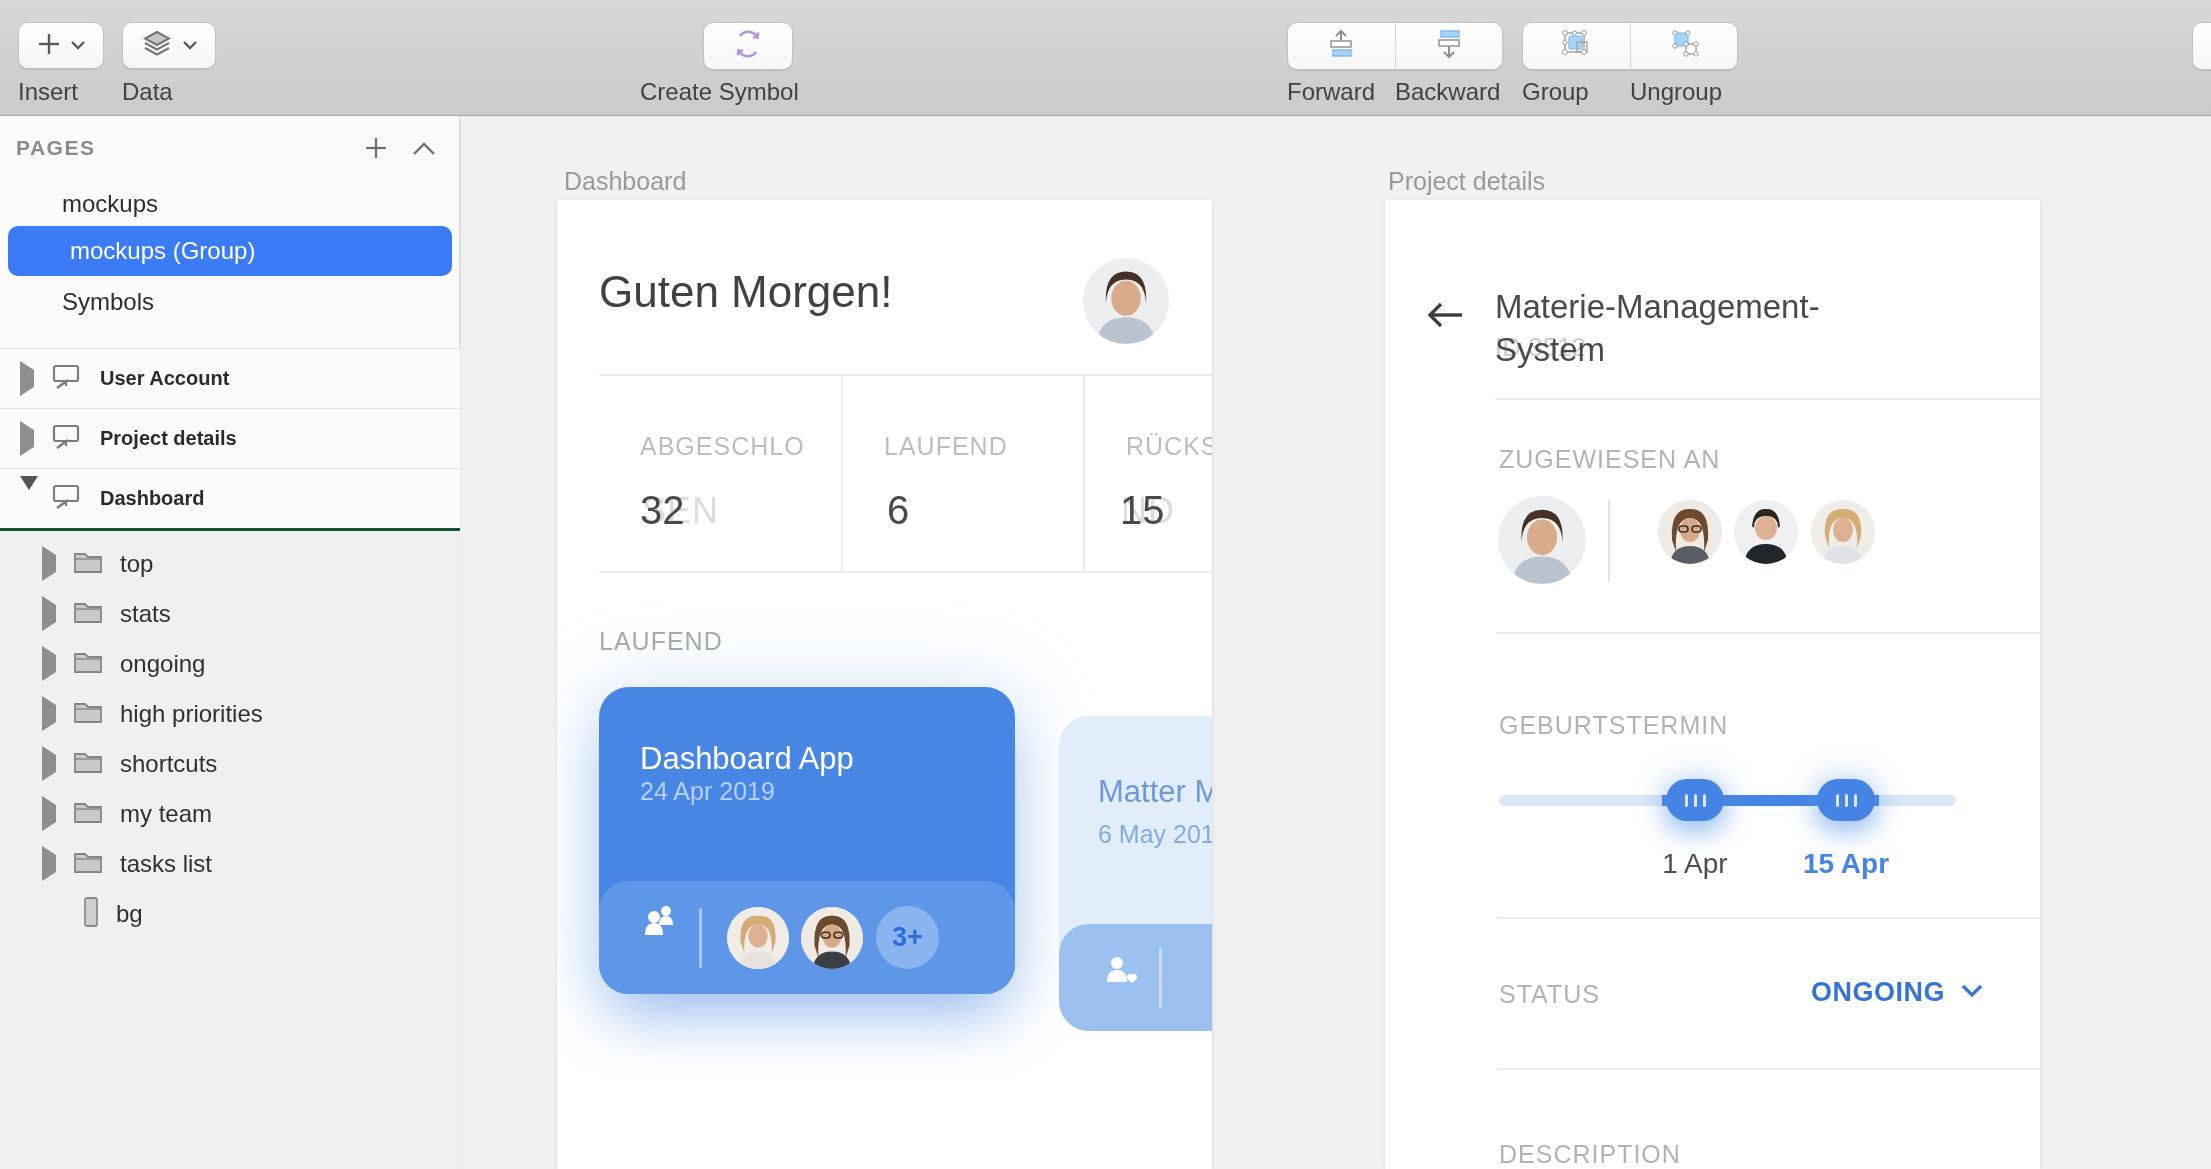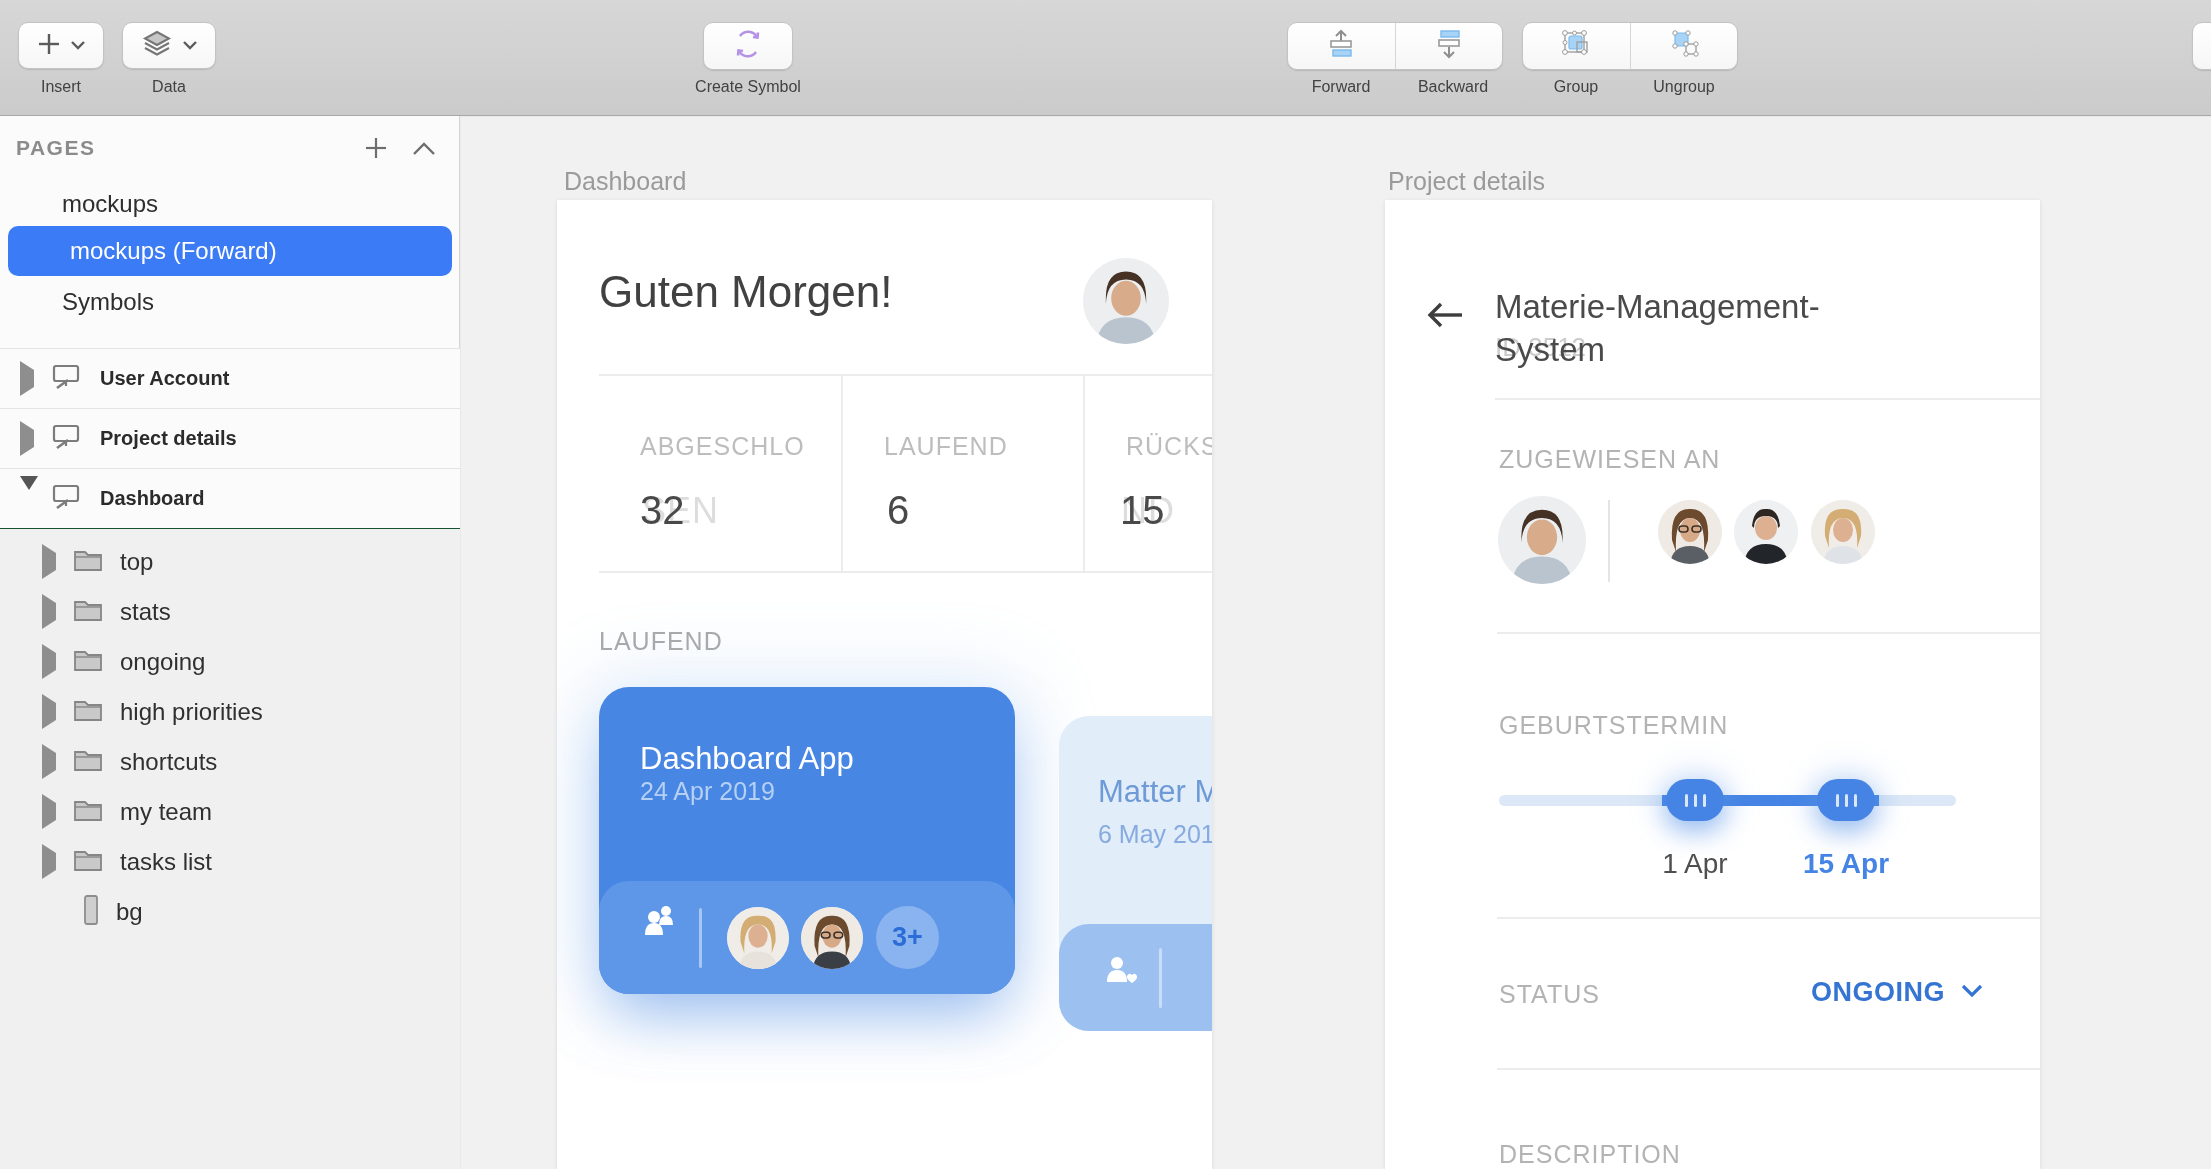--- a/index.html
+++ b/index.html
@@ -12,35 +12,35 @@
   
   #toolbar{left:0;top:0;width:2211px;height:116px;
     background:linear-gradient(#d7d7d7,#cbcbcb);border-bottom:1px solid #a9a9a9;}
   .tb-btn{background:linear-gradient(#ffffff,#f6f6f6);border:1px solid #c3c3c3;
     border-radius:10px;box-shadow:0 1px 1px rgba(0,0,0,.12);
     display:flex;align-items:center;justify-content:center;gap:8px;}
   .tb-seg{display:flex;background:linear-gradient(#ffffff,#f6f6f6);
     border:1px solid #c3c3c3;border-radius:10px;box-shadow:0 1px 1px rgba(0,0,0,.12);}
   .tb-seg .seg{flex:1;display:flex;align-items:center;justify-content:center;}
   .tb-seg .seg + .seg{border-left:1px solid #d6d6d6;}
-  .tb-label{font-size:16px;color:#424242;text-align:center;}
+  .tb-label{font-size:24px;color:#424242;}
 
   
   #sidebar{left:0;top:116px;width:460px;height:1053px;background:#fbfbfb;
     border-right:1px solid #d6d6d6;}
   .pages-header{font-size:21px;font-weight:bold;color:#8b8b8b;letter-spacing:1.5px;}
   .page-item{font-size:24px;color:#2e2e2e;display:flex;align-items:center;
     padding-left:62px;height:44px;}
   .page-item.selected{background:var(--selected-page-bg,#3c7bf6);color:#ffffff;
     border-radius:10px;height:50px;}
   .layer-row{display:flex;align-items:center;background:#fbfbfb;
     border-top:1px solid #e4e4e4;height:60px;}
   .layer-row .tri{width:16px;margin-left:20px;}
   .layer-row .lbl{font-size:20px;font-weight:bold;color:#2b2b2b;margin-left:16px;}
-  .child-area{background:#f0f0f1;border-top:1px solid #14532d;}
+  .child-area{background:#f0f0f1;border-top:3px solid #14532d;}
   .child-row{display:flex;align-items:center;height:50px;}
   .child-row .tri{width:16px;margin-left:42px;}
   .child-row .lbl{font-size:24px;font-weight:normal;color:#303030;margin-left:16px;}
   .tri-right{width:0;height:0;border-left:14px solid #8e8e8e;
     border-top:9px solid transparent;border-bottom:9px solid transparent;}
   .tri-down{width:0;height:0;border-top:14px solid #555;
     border-left:9px solid transparent;border-right:9px solid transparent;}
 
   
   #canvas{left:461px;top:117px;width:1750px;height:1052px;background:#f1f1f2;}
@@ -198,21 +198,21 @@
     <div class="abs" style="left:410px;top:24px;">
       <svg width="28" height="18">
           <polyline points="4,14 14,4 24,14" fill="none" stroke="#6e6e6e" stroke-width="2.4"></polyline>
         </svg>
     </div>
 
     <div class="abs page-item" style="left:0;top:66px;width:460px;">
       <span>mockups</span>
     </div>
     <div class="abs page-item selected" style="left:8px;top:110px;width:444px;">
-      <span style="padding-left:-8px">mockups (Forward)</span>
+      <span style="padding-left:-8px">mockups (Group)</span>
     </div>
     <div class="abs page-item" style="left:0;top:164px;width:460px;">
       <span>Symbols</span>
     </div>
 
     <div class="abs" style="left:0;top:232px;width:460px;">
       <div class="layer-row">
         <span class="tri"><span class="tri-right"></span></span>
         <span style="margin-left:12px;">
           <svg width="36" height="32" viewBox="0 0 36 32">

